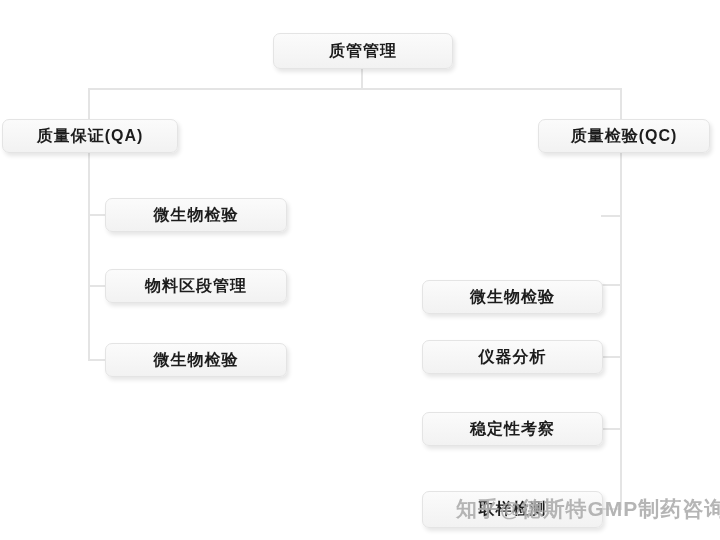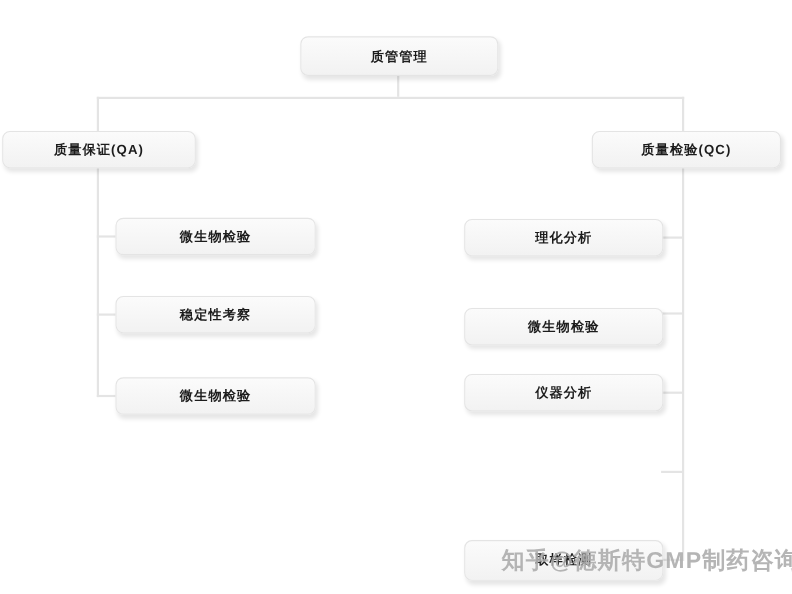--- a/index.html
+++ b/index.html
@@ -12,21 +12,21 @@
   }
   .node{
     position:absolute;
     box-sizing:border-box;
     background:linear-gradient(#fbfbfb,#f2f2f2);
     border:1px solid #e4e4e4;
     border-radius:7px;
     box-shadow:2px 3px 4px rgba(0,0,0,0.10);
     display:flex;align-items:center;justify-content:center;
     color:#1c1c1c;
-    font-size:12px;font-weight:700;
+    font-size:16px;font-weight:700;
     letter-spacing:1px;
     z-index:2;
   }
   .line{
     position:absolute;
     background:#e4e4e4;
     z-index:1;
   }
   .vline{width:2px;}
   .hline{height:2px;}
@@ -64,28 +64,28 @@
   <div class="line hline" style="left:601px;top:508px;width:19px;"></div>
 
   <div class="node" style="left:273px;top:33px;width:180px;height:36px;">质管管理</div>
 
   <div class="node" style="left:2px;top:119px;width:176px;height:34px;">质量保证(QA)</div>
 
   <div class="node" style="left:538px;top:119px;width:172px;height:34px;">质量检验(QC)</div>
 
   <div class="node" style="left:105px;top:198px;width:182px;height:34px;">微生物检验</div>
 
-  <div class="node" style="left:105px;top:269px;width:182px;height:34px;">稳定性考察</div>
+  <div class="node" style="left:105px;top:269px;width:182px;height:34px;">物料区段管理</div>
 
   <div class="node" style="left:105px;top:343px;width:182px;height:34px;">微生物检验</div>
 
-  <div class="node" style="left:422px;top:199px;width:181px;height:34px;">理化分析</div>
 
   <div class="node" style="left:422px;top:280px;width:181px;height:34px;">微生物检验</div>
 
   <div class="node" style="left:422px;top:340px;width:181px;height:34px;">仪器分析</div>
 
+  <div class="node" style="left:422px;top:412px;width:181px;height:34px;">稳定性考察</div>
 
   <div class="node" style="left:422px;top:491px;width:181px;height:37px;">取样检测</div>
 
   <div id="watermark">知乎@德斯特GMP制药咨询</div>
 
 </div>
 
 </body></html>

